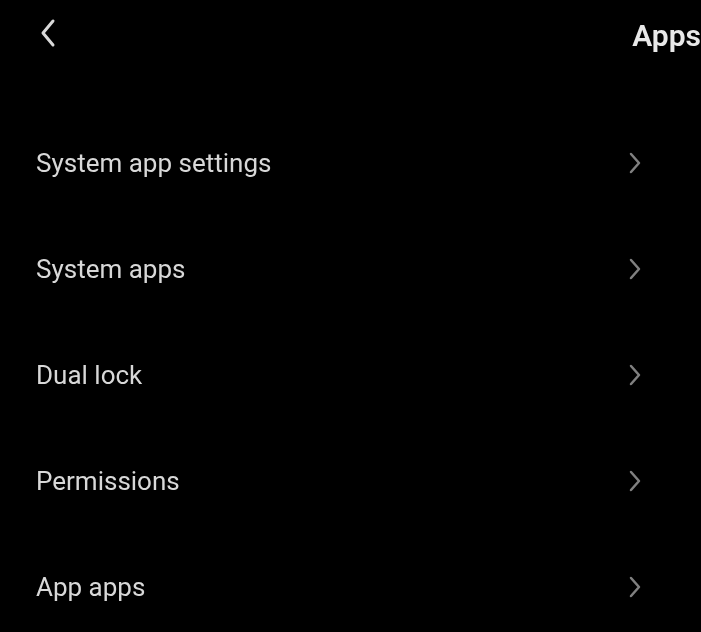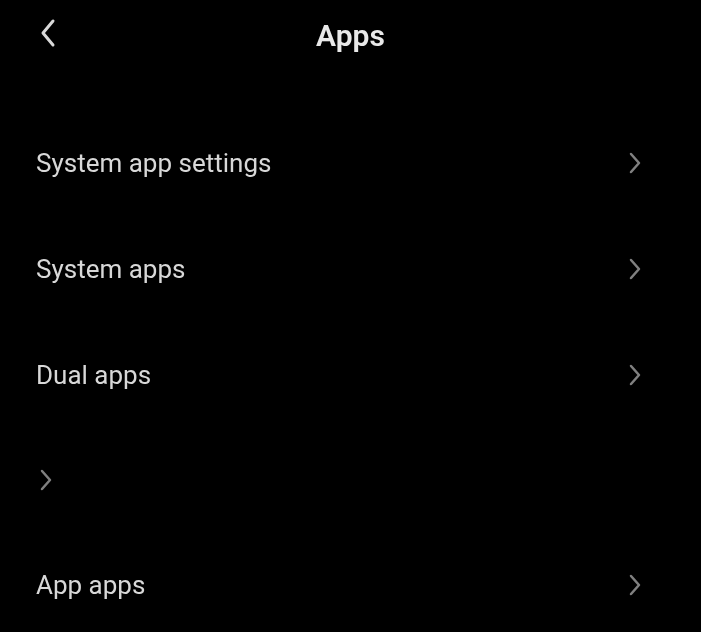--- a/index.html
+++ b/index.html
@@ -12,21 +12,21 @@
       height: 632px;
       background-color: #000000;
       font-family: -apple-system, BlinkMacSystemFont, 'Segoe UI', Roboto, sans-serif;
       overflow: hidden;
     }
     .header {
       position: relative;
       height: 70px;
       display: flex;
       align-items: center;
-      justify-content: center;
+      justify-content: flex-end;
     }
     .back-button {
       position: absolute;
       left: 28px;
       top: 50%;
       transform: translateY(-50%);
       width: 40px;
       height: 40px;
       display: flex;
       align-items: center;
@@ -97,29 +97,30 @@
   <div class="list-item">
     <span class="list-item-label">System apps</span>
     <span class="chevron">
       <svg viewBox="0 0 14 24" fill="none" stroke="#808080" stroke-width="2.5" stroke-linecap="round" stroke-linejoin="round">
         <polyline points="3,3 11,12 3,21"></polyline>
       </svg>
     </span>
   </div>
 
   <div class="list-item">
-    <span class="list-item-label">Dual apps</span>
+    <span class="list-item-label">Dual lock</span>
     <span class="chevron">
       <svg viewBox="0 0 14 24" fill="none" stroke="#808080" stroke-width="2.5" stroke-linecap="round" stroke-linejoin="round">
         <polyline points="3,3 11,12 3,21"></polyline>
       </svg>
     </span>
   </div>
 
   <div class="list-item">
+    <span class="list-item-label">Permissions</span>
     <span class="chevron">
       <svg viewBox="0 0 14 24" fill="none" stroke="#808080" stroke-width="2.5" stroke-linecap="round" stroke-linejoin="round">
         <polyline points="3,3 11,12 3,21"></polyline>
       </svg>
     </span>
   </div>
 
   <div class="list-item">
     <span class="list-item-label">App apps</span>
     <span class="chevron">

